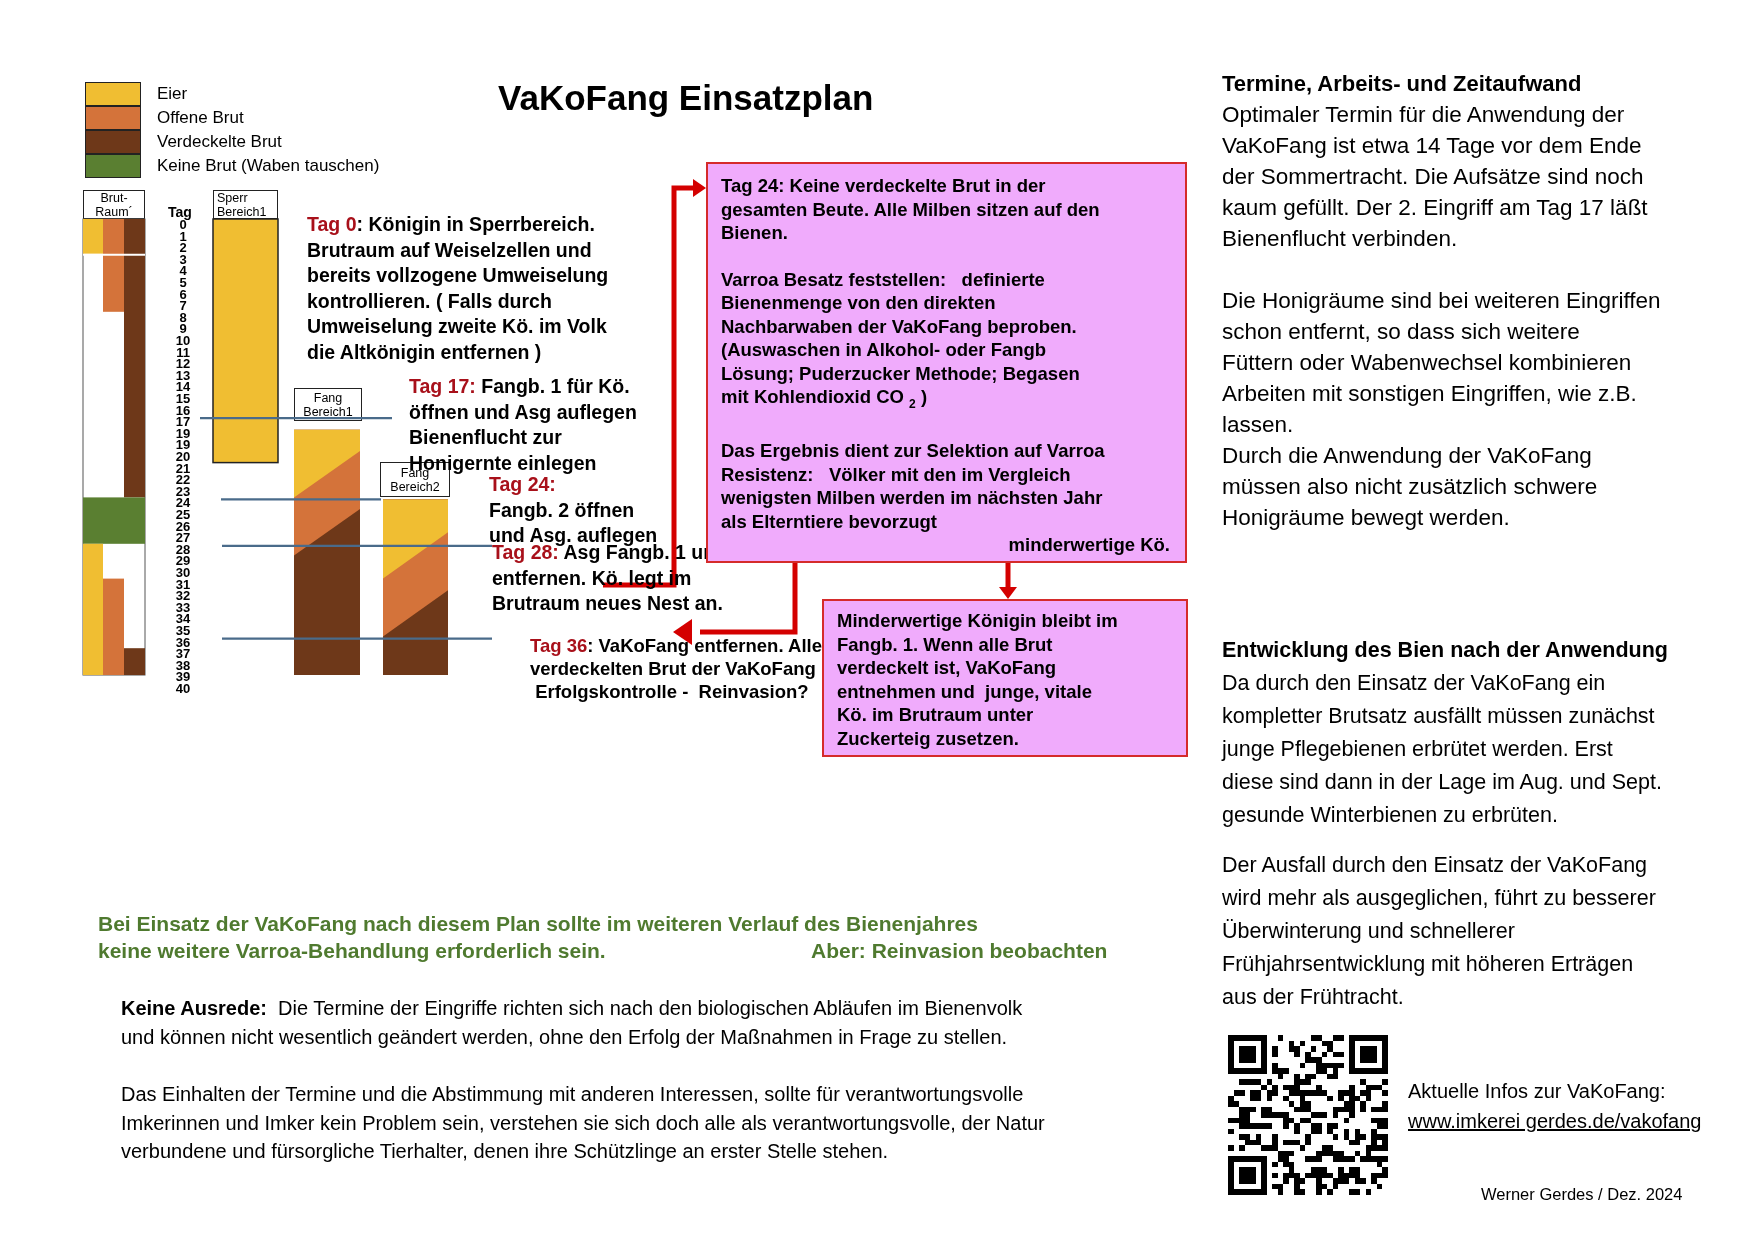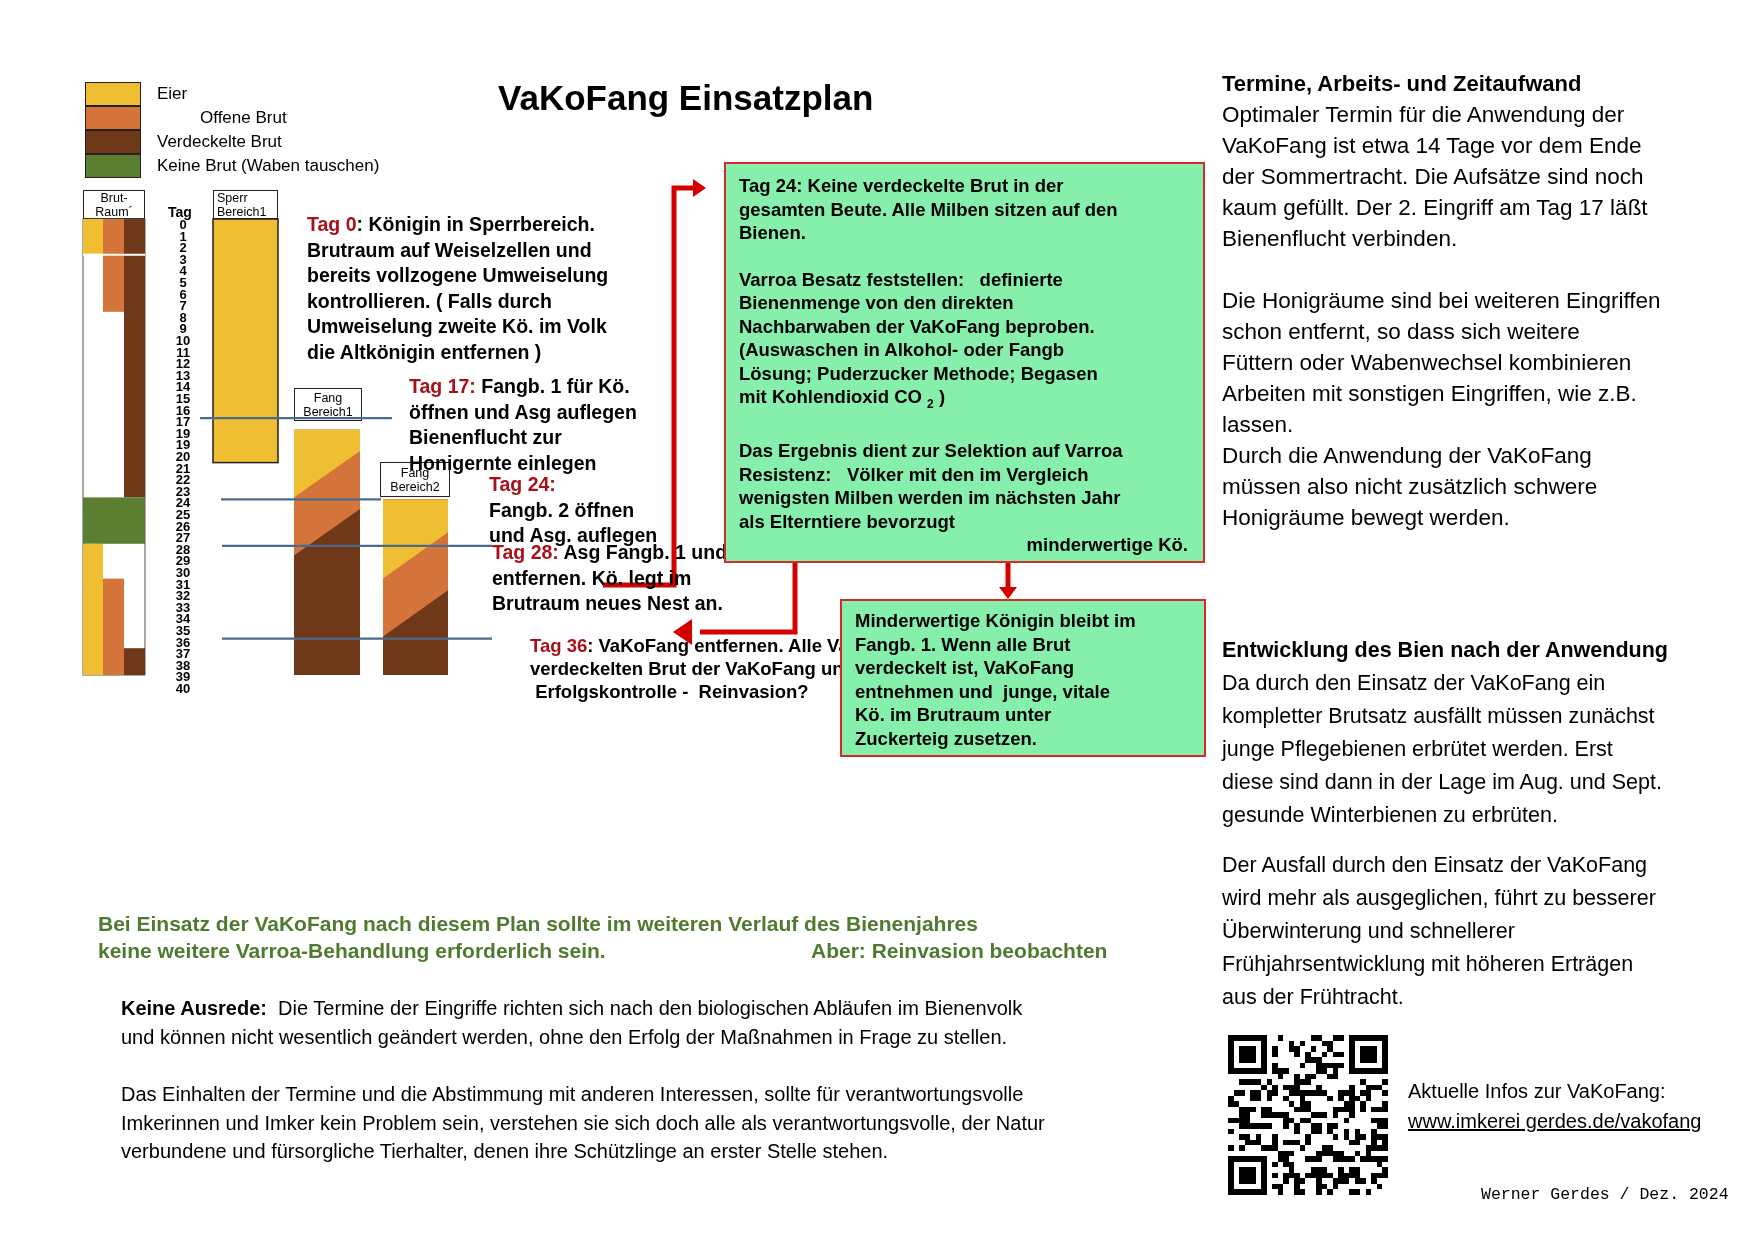--- a/index.html
+++ b/index.html
@@ -6,21 +6,21 @@
   body { width:1754px; height:1240px; position:relative; overflow:hidden; font-family:"Liberation Sans", sans-serif; color:#000; }
   .abs { position:absolute; }
   .legend-item { position:absolute; left:85px; height:24px; display:flex; align-items:center; }
   .legend-swatch { width:56px; height:24px; border:1px solid #222; box-sizing:border-box; }
   .legend-label { margin-left:16px; font-size:17px; }
   .col-header { position:absolute; border:1.5px solid #222; background:#fff; font-size:13.5px; line-height:17px; box-sizing:border-box; }
   .col-header.center { text-align:center; }
   .tag-label { position:absolute; width:40px; text-align:center; font-weight:bold; font-size:13px; line-height:13px; }
   .note { position:absolute; font-weight:bold; font-size:19.5px; line-height:25.5px; }
   .note .red { color:#a8101a; }
-  .box { position:absolute; border:2px solid #d52b2b; box-sizing:border-box; background:#86efac; font-weight:bold; font-size:18.5px; line-height:23.5px; padding:12px 14px;margin-left:18px; }
+  .box { position:absolute; border:2px solid #d52b2b; box-sizing:border-box; background:#f0abfc; font-weight:bold; font-size:18.5px; line-height:23.5px; padding:12px 14px; }
   .box p { margin:0; }
   .box .gap { height:23px; }
   .green-text { position:absolute; color:#4f7a2f; font-weight:bold; font-size:21px; line-height:27px; }
   .body-text { position:absolute; font-size:20px; line-height:28.5px; }
   .right-text { position:absolute; left:1222px; width:510px; font-size:22.5px; line-height:31px; }
   .right-text h3 { margin:0; font-size:22px; font-weight:bold; }
   .right-text p { margin:0; }
   .right-text2 { position:absolute; left:1222px; width:510px; font-size:21.5px; line-height:33px; }
   .right-text2 h3 { margin:0; font-size:21.5px; font-weight:bold; }
   .right-text2 p { margin:0; }
@@ -30,21 +30,21 @@
 </head>
 <body>
 
 <div class="abs" style="left:498px; top:78px; font-size:35px; font-weight:bold;">VaKoFang Einsatzplan</div>
 
 <div>
   <div class="legend-item" style="top:82px;">
     <div class="legend-swatch" style="background:#f0be32"></div>
     <span class="legend-label">Eier</span>
   </div>
-  <div class="legend-item" style="top:106px;gap:43px;">
+  <div class="legend-item" style="top:106px;">
     <div class="legend-swatch" style="background:#d4733a"></div>
     <span class="legend-label">Offene Brut</span>
   </div>
   <div class="legend-item" style="top:130px;">
     <div class="legend-swatch" style="background:#6e3819"></div>
     <span class="legend-label">Verdeckelte Brut</span>
   </div>
   <div class="legend-item" style="top:154px;">
     <div class="legend-swatch" style="background:#5a7f31"></div>
     <span class="legend-label">Keine Brut (Waben tauschen)</span>
@@ -543,13 +543,13 @@
     <rect x="13" y="28" width="1" height="1" fill="#000"></rect>
     <rect x="16" y="28" width="1" height="1" fill="#000"></rect>
     <rect x="18" y="28" width="1" height="1" fill="#000"></rect>
     <rect x="22" y="28" width="1" height="1" fill="#000"></rect>
     <rect x="23" y="28" width="1" height="1" fill="#000"></rect>
     <rect x="25" y="28" width="1" height="1" fill="#000"></rect>
   </svg>
 
 <div class="abs" style="left:1408px; top:1080px; font-size:20px;">Aktuelle Infos zur VaKoFang:</div>
 <a class="abs link" style="left:1408px; top:1110px; font-size:20px;">www.imkerei gerdes.de/vakofang</a>
-<div class="abs" style="left:1481px; top:1185px; font-size:16.5px;font-family:Liberation Mono, monospace;">Werner Gerdes / Dez. 2024</div>
+<div class="abs" style="left:1481px; top:1185px; font-size:16.5px;">Werner Gerdes / Dez. 2024</div>
 
 </body></html>

